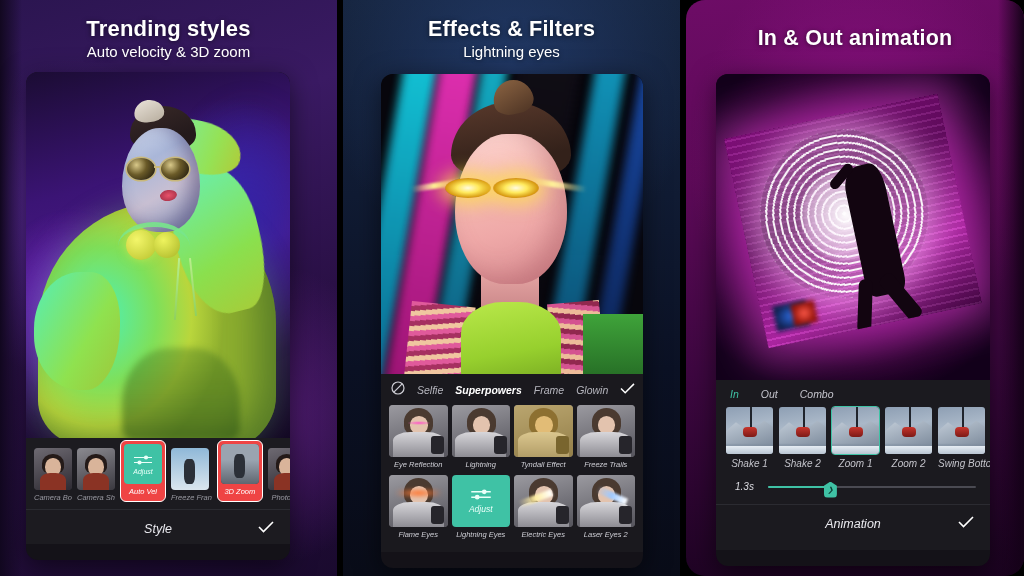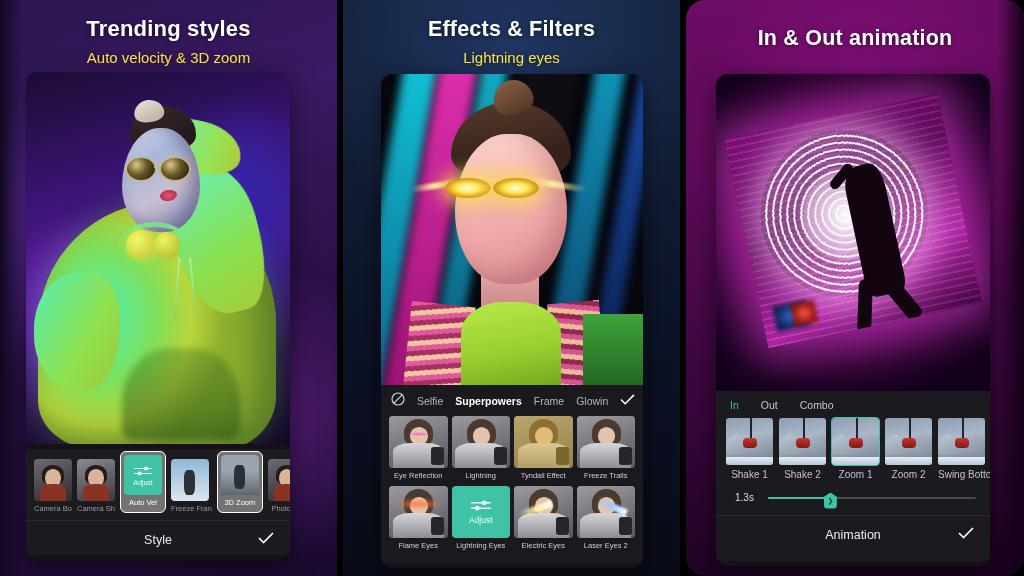--- a/index.html
+++ b/index.html
@@ -37,21 +37,21 @@
   .bg3-edge { position:absolute; right:0; top:0; bottom:0; width:26px;
     background:linear-gradient(270deg,#150218 0%, rgba(21,2,24,0) 100%); }
 
   
   .head { position:absolute; left:0; right:0; top:0; text-align:center; z-index:6; }
   .h-title { font-size:22px; font-weight:bold; color:#fff; letter-spacing:.2px;
     text-shadow:0 1px 5px rgba(0,0,0,.55); }
   .p1 .h-title { margin-top:16px; }
   .p2 .h-title { margin-top:17px; font-size:21.5px; }
   .p3 .h-title { margin-top:26px; font-size:21.5px; }
-  .h-sub { font-size:15px; color:#fde047; margin-top:7px; text-shadow:0 1px 4px rgba(0,0,0,.5); }
+  .h-sub { font-size:15px; color:#ffffff; margin-top:1px; text-shadow:0 1px 4px rgba(0,0,0,.5); }
 
   
   .device { position:absolute; border-radius:12px; overflow:hidden; z-index:4;
     box-shadow:0 6px 26px rgba(0,0,0,.55); }
   .d1 { left:26px; top:72px; width:264px; height:488px; background:#141218; }
   .p2 .device { left:38px; top:74px; width:262px; height:494px; background:#141218; }
   .p3 .device { left:30px; top:74px; width:274px; height:492px; background:#141218; }
 
   
   .photo1 { position:relative; width:100%; height:372px; overflow:hidden;
@@ -175,36 +175,36 @@
   .fig-leg1 { position:absolute; left:96px; top:166px; width:14px; height:54px; background:#120510;
     border-radius:6px; transform:rotate(14deg); }
   .fig-leg2 { position:absolute; left:132px; top:164px; width:16px; height:54px; background:#120510;
     border-radius:6px; transform:rotate(-28deg); }
   .ph3-blue { position:absolute; left:12px; bottom:14px; width:34px; height:26px;
     background:radial-gradient(ellipse,#2b6be0,#10204e 70%); filter:blur(2px); }
   .ph3-red { position:absolute; left:30px; bottom:16px; width:24px; height:22px;
     background:radial-gradient(ellipse,#ff5a4a,#8e1008 70%); filter:blur(2px); }
 
   
-  .editor { position:absolute; left:0; right:0; bottom:5px; background:#1b1b1f; }
+  .editor { position:absolute; left:0; right:0; bottom:16px; background:#1b1b1f;font-style:italic; }
   .thumb { position:relative; flex:0 0 auto; }
   .tlabel { font-size:7.5px; color:#9a9aa2; text-align:center; margin-top:3px;
     white-space:nowrap; overflow:hidden; text-overflow:clip; }
   .footer { border-top:1px solid #2b2b31; height:38px; display:flex; align-items:center;
     justify-content:center; position:relative; }
   .footer-label { font-size:12.5px; color:#e9e9ee; }
   .check { position:absolute; right:16px; top:50%; transform:translateY(-50%); }
 
   
   .p1 .editor { height:106px; background:#1c1b20; }
   .p1 .strip { display:flex; gap:5px; padding:10px 6px 0 8px; }
   .p1 .thumb-img { width:38px; height:42px; border-radius:4px; overflow:hidden; position:relative;
     background:#3a3a42; }
   .p1 .sel-card { width:46px; margin-top:-8px; border:1.4px solid #fff; border-radius:6px;
-    padding:3px; background:#737373; }
+    padding:3px; background:#ef4444; }
   .p1 .sel-card .thumb-img { width:38px; height:40px; }
   .p1 .sel-label { font-size:7.5px; color:#fff; text-align:center; margin-top:3px; }
   .adjust-tile { width:100%; height:100%; background:#3fc2a5; display:flex; flex-direction:column;
     align-items:center; justify-content:center; gap:2px; }
   .adjust-txt { font-size:7px; color:#eafff9; }
   .p1 .footer { margin-top:7px; }
 
   
   .mini { position:absolute; inset:0; }
   .m-bgA { background:linear-gradient(160deg,#6e6a72,#2e2b33); }

